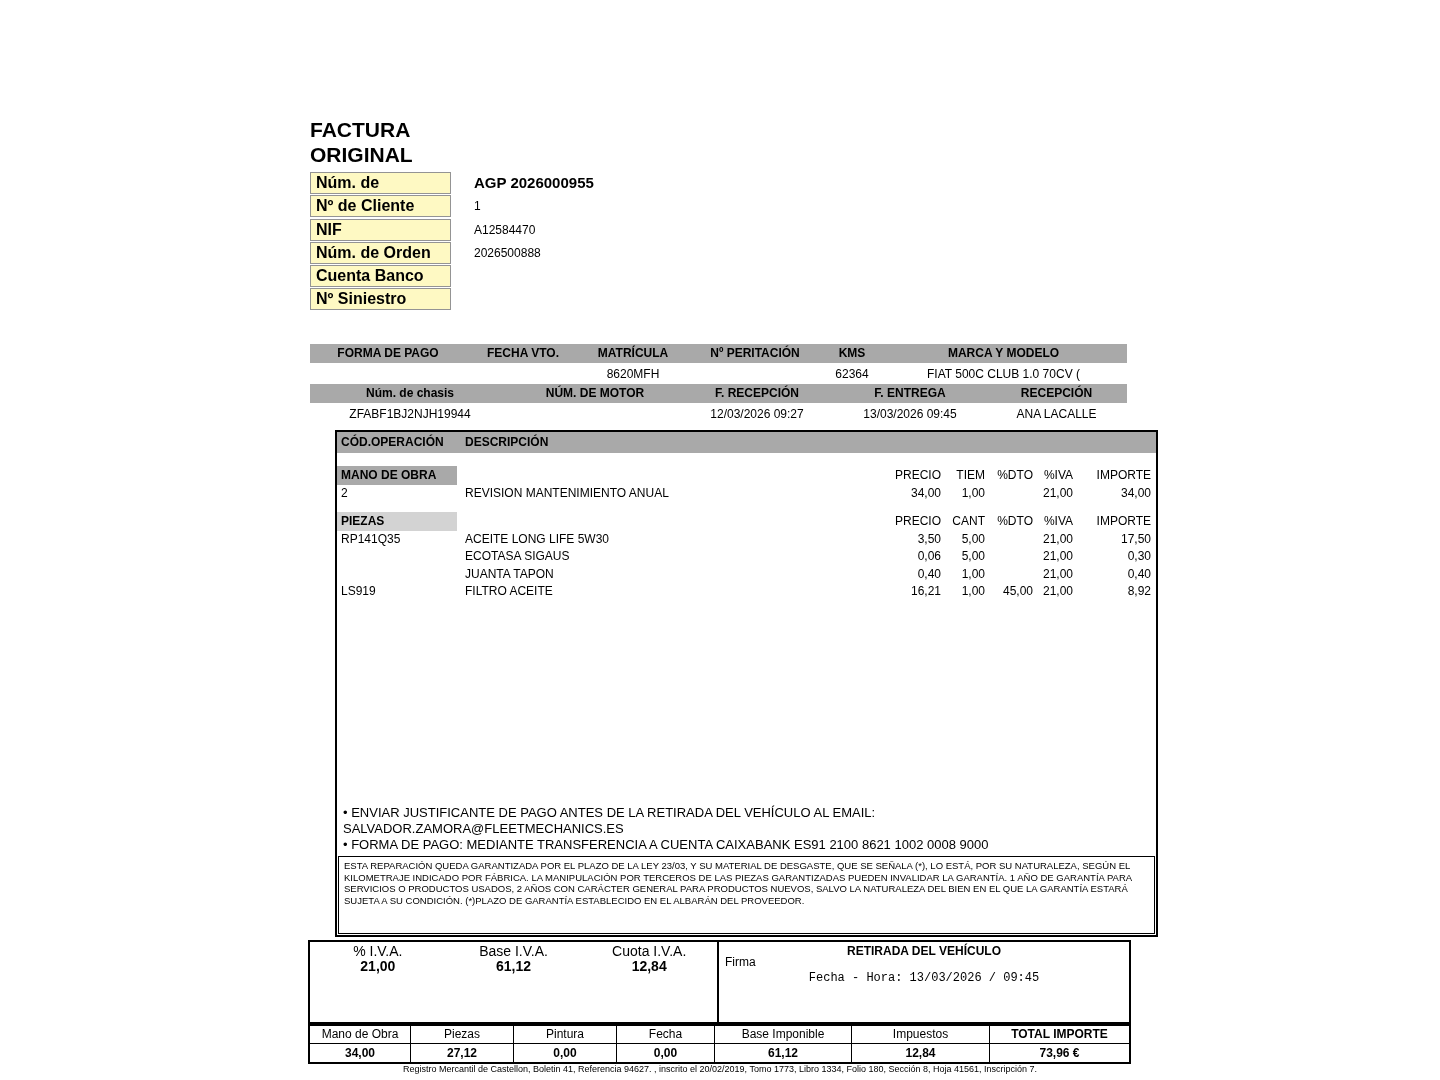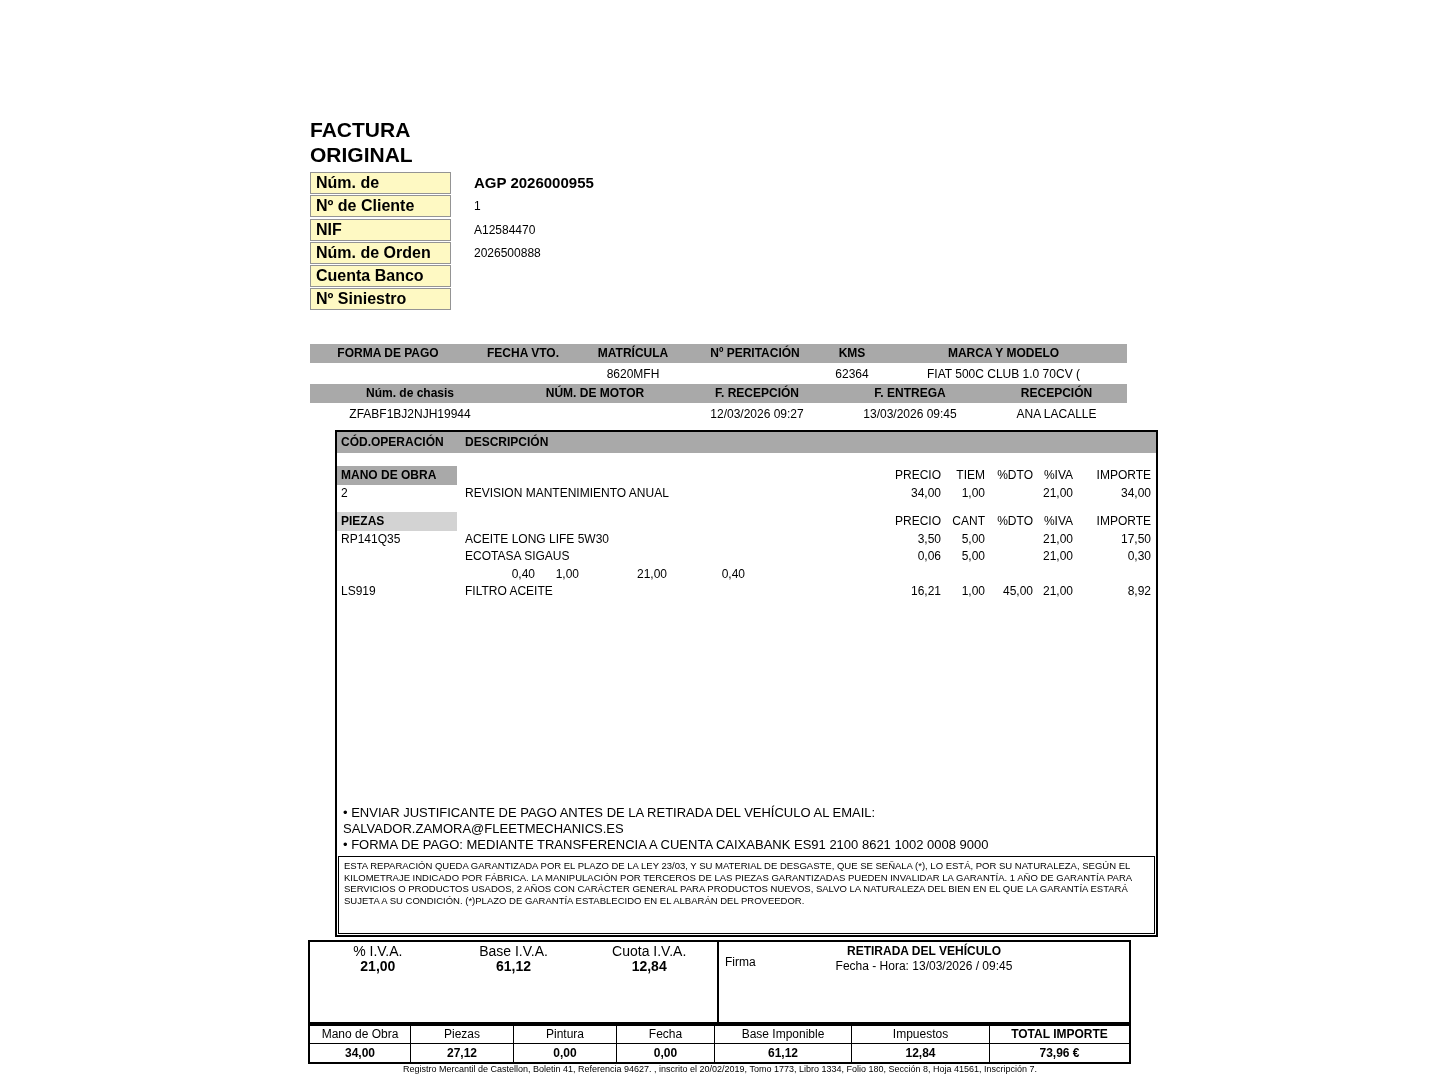--- a/index.html
+++ b/index.html
@@ -55,21 +55,21 @@
   .legal { border:1px solid #000; margin:0 1px 1px 1px; padding:3px 5px; font-size:9.5px; line-height:11.5px; height:78px; }
 
   
   .iva-box { left:308px; top:940px; width:823px; height:84px; border:2px solid #000; display:flex; background:#fff; }
   .iva-left { width:407px; display:flex; padding-top:3px; }
   .iva-col { flex:1; text-align:center; font-size:14px; line-height:13px; }
   .iva-col .val { font-weight:700; margin-top:2px; }
   .iva-right { flex:1; border-left:2px solid #000; position:relative; padding-top:3px; text-align:center; font-size:12px; line-height:13px; }
   .firma { position:absolute; left:6px; top:14px; font-size:12px; }
   .retirada-title { font-weight:700; }
-  .retirada-date { margin-top:2px; }
+  .retirada-date { margin-top:14px;font-family:Liberation Mono, monospace; }
 
   
   .totals { left:308px; top:1024px; width:823px; border:2px solid #000; background:#fff; }
   .t-row { display:flex; }
   .t-row > div { border-right:1px solid #000; font-size:12px; text-align:center; }
   .t-row > div:last-child { border-right:none; }
   .t-row.head > div { border-bottom:1px solid #000; line-height:17px; height:18px; }
   .t-row.vals > div { font-weight:700; line-height:18px; height:18px; }
   .t-bold { font-weight:700; }
   .tc1 { width:101px; } .tc2 { width:103px; } .tc3 { width:103px; } .tc4 { width:98px; }
@@ -201,20 +201,21 @@
         <div class="c-cod"></div>
         <div class="c-desc">ECOTASA SIGAUS</div>
         <div class="c-num w-precio">0,06</div>
         <div class="c-num w-qty">5,00</div>
         <div class="c-num w-dto"></div>
         <div class="c-num w-iva">21,00</div>
         <div class="c-num w-importe">0,30</div>
       </div>
       <div class="drow data-row">
         <div class="c-cod"></div>
+        <div class="c-desc">JUANTA TAPON</div>
         <div class="c-num w-precio">0,40</div>
         <div class="c-num w-qty">1,00</div>
         <div class="c-num w-dto"></div>
         <div class="c-num w-iva">21,00</div>
         <div class="c-num w-importe">0,40</div>
       </div>
       <div class="drow data-row">
         <div class="c-cod">LS919</div>
         <div class="c-desc">FILTRO ACEITE</div>
         <div class="c-num w-precio">16,21</div>

